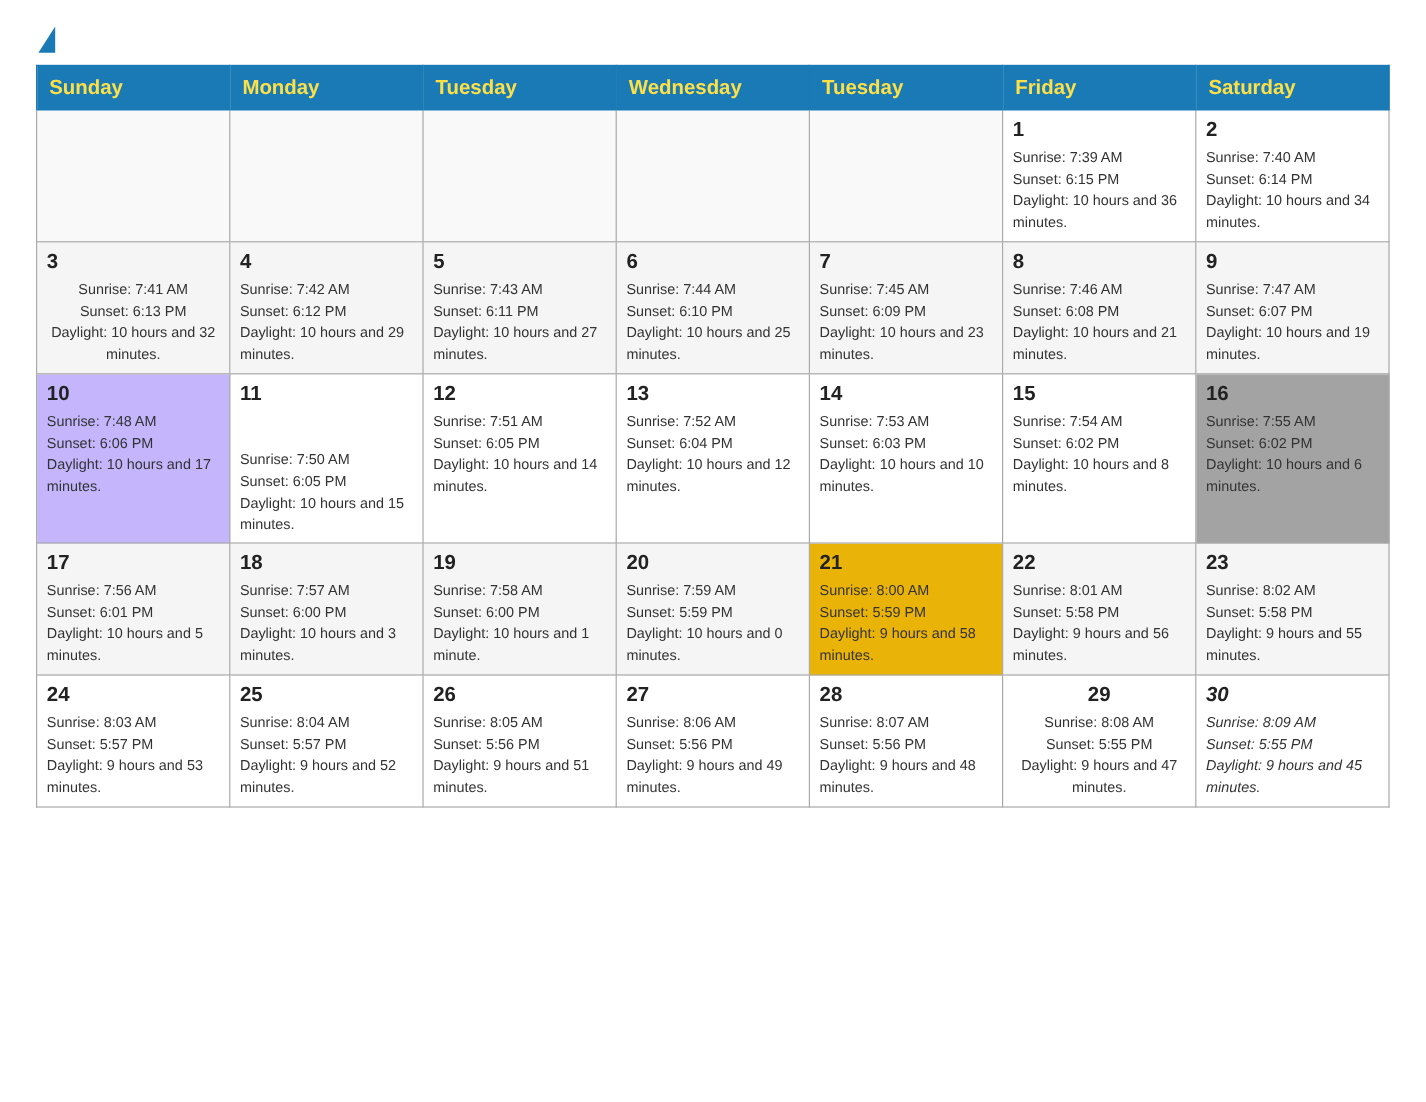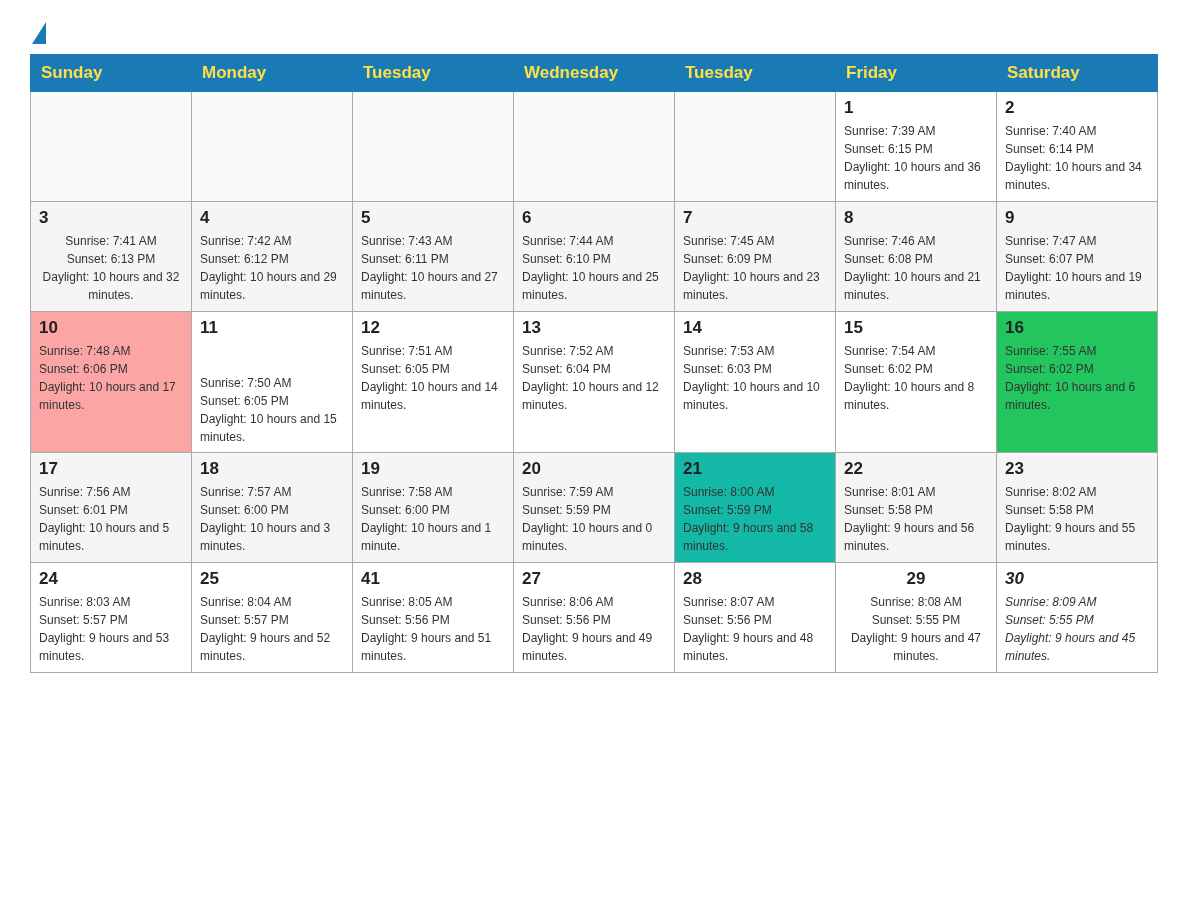--- a/index.html
+++ b/index.html
@@ -195,21 +195,21 @@
 Daylight: 10 hours and 21 minutes.</div>
         </td>
         <td style="background-color: rgb(245, 245, 245);">
           <span class="day-number">9</span>
           <div class="day-info" style="white-space: pre-line;">Sunrise: 7:47 AM
 Sunset: 6:07 PM
 Daylight: 10 hours and 19 minutes.</div>
         </td>
       </tr>
       <tr>
-        <td style="background-color: #fca5a5; margin-left: 42px;">
+        <td style="background-color: #c4b5fd; margin-left: 42px;">
           <span class="day-number">10</span>
           <div class="day-info" style="white-space: pre-line;">Sunrise: 7:48 AM
 Sunset: 6:06 PM
 Daylight: 10 hours and 17 minutes.</div>
         </td>
         <td style="background-color: rgb(255, 255, 255);">
           <span class="day-number">11</span>
           <div class="day-info" style="white-space: pre-line; margin-top: 36px;">Sunrise: 7:50 AM
 Sunset: 6:05 PM
 Daylight: 10 hours and 15 minutes.</div>
@@ -231,21 +231,21 @@
           <div class="day-info" style="white-space: pre-line;">Sunrise: 7:53 AM
 Sunset: 6:03 PM
 Daylight: 10 hours and 10 minutes.</div>
         </td>
         <td style="background-color: rgb(255, 255, 255);">
           <span class="day-number">15</span>
           <div class="day-info" style="white-space: pre-line;">Sunrise: 7:54 AM
 Sunset: 6:02 PM
 Daylight: 10 hours and 8 minutes.</div>
         </td>
-        <td style="background-color: #22c55e;">
+        <td style="background-color: #a3a3a3;">
           <span class="day-number">16</span>
           <div class="day-info" style="white-space: pre-line;">Sunrise: 7:55 AM
 Sunset: 6:02 PM
 Daylight: 10 hours and 6 minutes.</div>
         </td>
       </tr>
       <tr>
         <td style="background-color: rgb(245, 245, 245);">
           <span class="day-number">17</span>
           <div class="day-info" style="white-space: pre-line;">Sunrise: 7:56 AM
@@ -263,21 +263,21 @@
           <div class="day-info" style="white-space: pre-line;">Sunrise: 7:58 AM
 Sunset: 6:00 PM
 Daylight: 10 hours and 1 minute.</div>
         </td>
         <td style="background-color: rgb(245, 245, 245);">
           <span class="day-number">20</span>
           <div class="day-info" style="white-space: pre-line;">Sunrise: 7:59 AM
 Sunset: 5:59 PM
 Daylight: 10 hours and 0 minutes.</div>
         </td>
-        <td style="background-color: #14b8a6;">
+        <td style="background-color: #eab308;">
           <span class="day-number">21</span>
           <div class="day-info" style="white-space: pre-line;">Sunrise: 8:00 AM
 Sunset: 5:59 PM
 Daylight: 9 hours and 58 minutes.</div>
         </td>
         <td style="background-color: rgb(245, 245, 245);">
           <span class="day-number">22</span>
           <div class="day-info" style="white-space: pre-line;">Sunrise: 8:01 AM
 Sunset: 5:58 PM
 Daylight: 9 hours and 56 minutes.</div>
@@ -296,21 +296,21 @@
 Sunset: 5:57 PM
 Daylight: 9 hours and 53 minutes.</div>
         </td>
         <td style="background-color: rgb(255, 255, 255);">
           <span class="day-number">25</span>
           <div class="day-info" style="white-space: pre-line;">Sunrise: 8:04 AM
 Sunset: 5:57 PM
 Daylight: 9 hours and 52 minutes.</div>
         </td>
         <td style="background-color: rgb(255, 255, 255);">
-          <span class="day-number">41</span>
+          <span class="day-number">26</span>
           <div class="day-info" style="white-space: pre-line;">Sunrise: 8:05 AM
 Sunset: 5:56 PM
 Daylight: 9 hours and 51 minutes.</div>
         </td>
         <td style="background-color: rgb(255, 255, 255);">
           <span class="day-number">27</span>
           <div class="day-info" style="white-space: pre-line;">Sunrise: 8:06 AM
 Sunset: 5:56 PM
 Daylight: 9 hours and 49 minutes.</div>
         </td>

